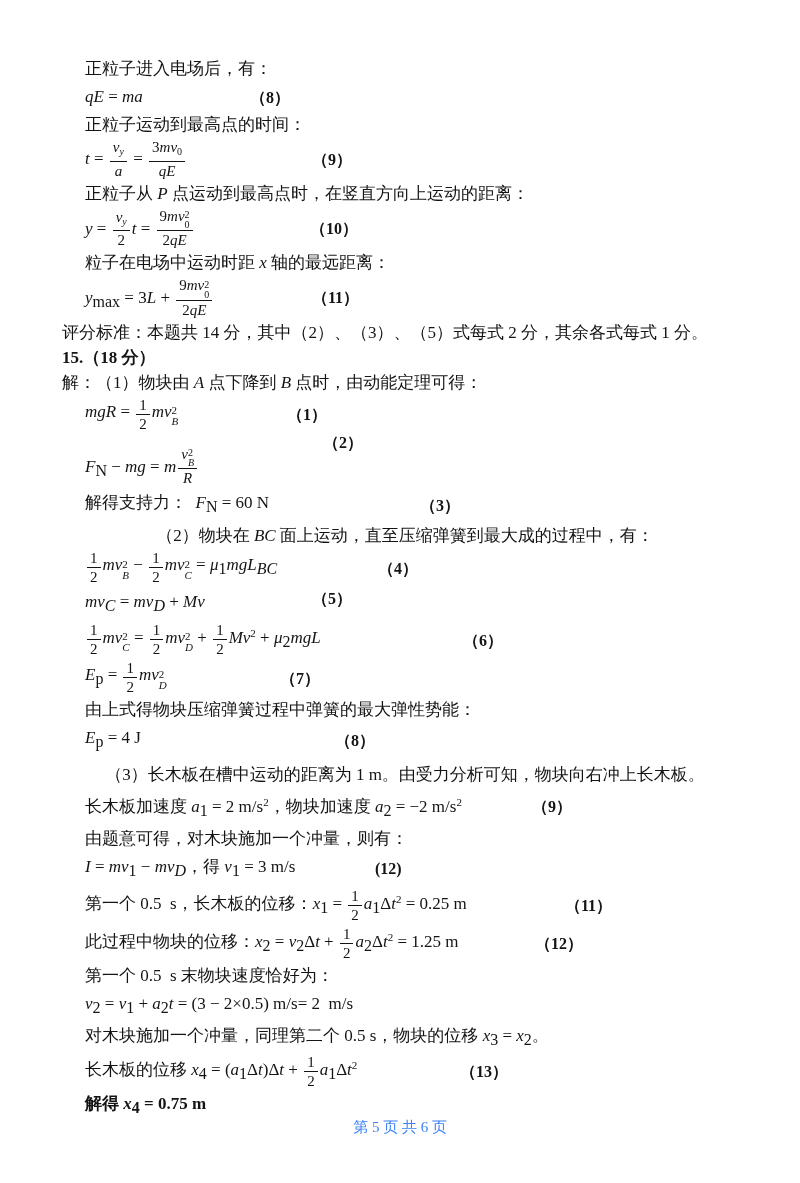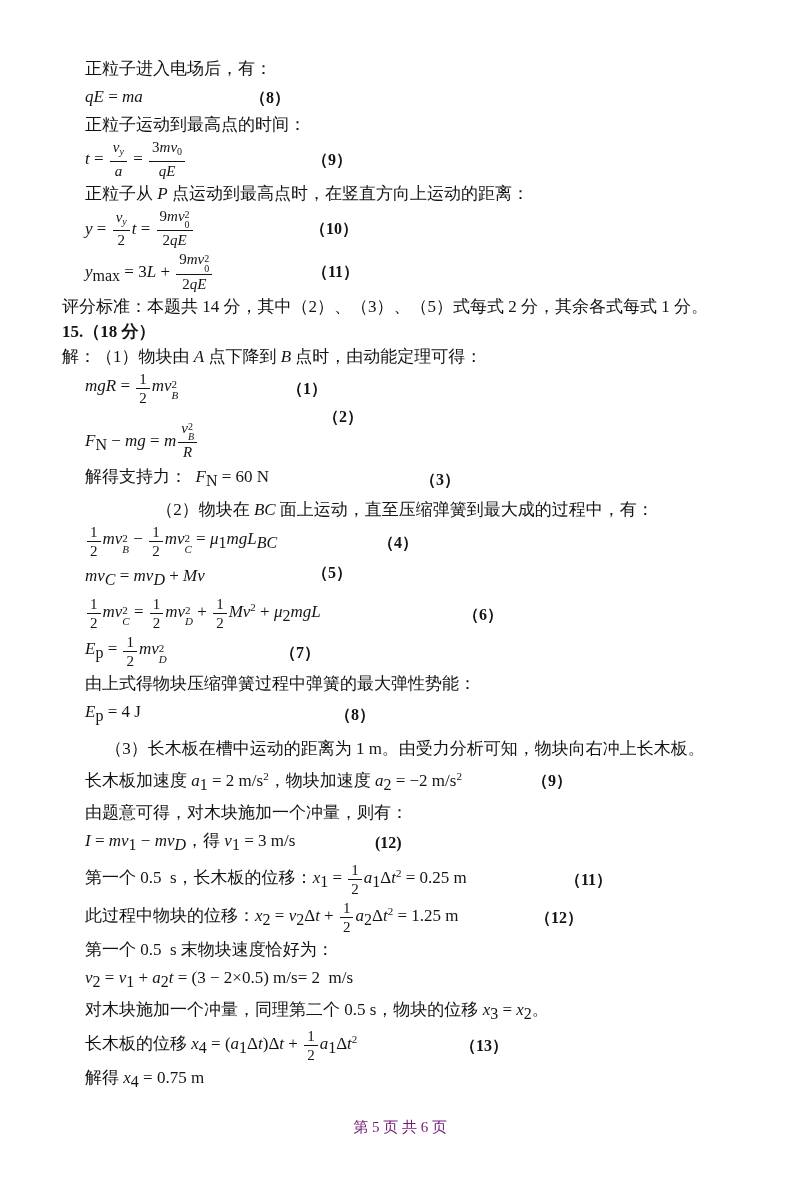--- a/index.html
+++ b/index.html
@@ -21,33 +21,34 @@
   .ss{display:inline-block;text-align:left;vertical-align:-0.5em;}
   .ssu,.ssb{display:block;font-size:11px;line-height:11px;}
   .frac{display:inline-block;text-align:center;vertical-align:-0.68em;margin:0 2px;}
   .fn,.fd{display:block;font-size:15px;line-height:18px;padding:0 3px;}
   .fd{border-top:1px solid #141414;}
   .frac .sb{font-size:10px;}
   .frac .ssu,.frac .ssb{font-size:10px;line-height:10px;}
   .eqnum{position:absolute;top:50%;transform:translateY(-50%);
          font-weight:bold;font-size:16px;white-space:nowrap;}
   .footer{position:absolute;top:1118px;left:0;width:800px;text-align:center;
-          font-size:15px;white-space:pre;color:#701a75;}
+          font-size:15px;white-space:pre;color:#3b82f6;}
 </style>
 </head>
 <body>
 
 <div class="doc">
   <div class="content">
       <div class="line t"><span class="cn">正粒子进入电场后，有：</span></div>
       <div class="line e"><span class="it">qE</span><span class="rm"> = </span><span class="it">ma</span><span class="eqnum" style="left: 165px;">（8）</span></div>
       <div class="line t"><span class="cn">正粒子运动到最高点的时间：</span></div>
       <div class="line f"><span class="it">t</span><span class="rm"> = </span><span class="frac"><span class="fn"><span class="it">v</span><span class="sb it">y</span></span><span class="fd"><span class="it">a</span></span></span><span class="rm"> = </span><span class="frac"><span class="fn"><span class="rm">3</span><span class="it">mv</span><span class="sb">0</span></span><span class="fd"><span class="it">qE</span></span></span><span class="eqnum" style="left: 227px;">（9）</span></div>
       <div class="line t"><span class="cn">正粒子从 </span><span class="it">P</span><span class="cn"> 点运动到最高点时，在竖直方向上运动的距离：</span></div>
       <div class="line f"><span class="it">y</span><span class="rm"> = </span><span class="frac"><span class="fn"><span class="it">v</span><span class="sb it">y</span></span><span class="fd"><span class="rm">2</span></span></span><span class="it">t</span><span class="rm"> = </span><span class="frac"><span class="fn"><span class="rm">9</span><span class="it">mv</span><span class="ss"><span class="ssu">2</span><span class="ssb">0</span></span></span><span class="fd"><span class="rm">2</span><span class="it">qE</span></span></span><span class="eqnum" style="left: 225px;">（10）</span></div>
+      <div class="line t"><span class="cn">粒子在电场中运动时距 </span><span class="it">x</span><span class="cn"> 轴的最远距离：</span></div>
       <div class="line f"><span class="it">y</span><span class="sb">max</span><span class="rm"> = 3</span><span class="it">L</span><span class="rm"> + </span><span class="frac"><span class="fn"><span class="rm">9</span><span class="it">mv</span><span class="ss"><span class="ssu">2</span><span class="ssb">0</span></span></span><span class="fd"><span class="rm">2</span><span class="it">qE</span></span></span><span class="eqnum" style="left: 227px;">（11）</span></div>
       <div class="line t flush"><span class="cn">评分标准：本题共 14 分，其中（2）、（3）、（5）式每式 2 分，其余各式每式 1 分。</span></div>
       <div class="line t flush bold"><span class="cn">15.（18 分）</span></div>
       <div class="line t flush"><span class="cn">解：（1）物块由 </span><span class="it">A</span><span class="cn"> 点下降到 </span><span class="it">B</span><span class="cn"> 点时，由动能定理可得：</span></div>
       <div class="line f"><span class="it">mgR</span><span class="rm"> = </span><span class="frac"><span class="fn"><span class="rm">1</span></span><span class="fd"><span class="rm">2</span></span></span><span class="it">mv</span><span class="ss"><span class="ssu">2</span><span class="ssb it">B</span></span><span class="eqnum" style="left: 202px;">（1）</span></div>
       <div class="line f" style="margin-top: 12px;"><span class="it">F</span><span class="sb">N</span><span class="rm"> − </span><span class="it">mg</span><span class="rm"> = </span><span class="it">m</span><span class="frac"><span class="fn"><span class="it">v</span><span class="ss"><span class="ssu">2</span><span class="ssb it">B</span></span></span><span class="fd"><span class="it">R</span></span></span><span class="eqnum" style="left: 238px; margin-top: -24px;">（2）</span></div>
       <div class="line e"><span class="cn">解得支持力：  </span><span class="it">F</span><span class="sb">N</span><span class="rm"> = 60 N</span><span class="eqnum" style="left: 335px;">（3）</span></div>
       <div class="line t ind" style="margin-top: 4px;"><span class="cn">（2）物块在 </span><span class="it">BC</span><span class="cn"> 面上运动，直至压缩弹簧到最大成的过程中，有：</span></div>
       <div class="line f"><span class="frac"><span class="fn"><span class="rm">1</span></span><span class="fd"><span class="rm">2</span></span></span><span class="it">mv</span><span class="ss"><span class="ssu">2</span><span class="ssb it">B</span></span><span class="rm"> − </span><span class="frac"><span class="fn"><span class="rm">1</span></span><span class="fd"><span class="rm">2</span></span></span><span class="it">mv</span><span class="ss"><span class="ssu">2</span><span class="ssb it">C</span></span><span class="rm"> = </span><span class="it">μ</span><span class="sb">1</span><span class="it">mgL</span><span class="sb it">BC</span><span class="eqnum" style="left: 293px;">（4）</span></div>
       <div class="line e"><span class="it">mv</span><span class="sb it">C</span><span class="rm"> = </span><span class="it">mv</span><span class="sb it">D</span><span class="rm"> + </span><span class="it">Mv</span><span class="eqnum" style="left: 227px; margin-top: -6px;">（5）</span></div>
@@ -58,16 +59,16 @@
       <div class="line t ind" style="margin-top: 8px;"><span class="cn">（3）长木板在槽中运动的距离为 1 m。由受力分析可知，物块向右冲上长木板。</span></div>
       <div class="line e"><span class="cn">长木板加速度 </span><span class="it">a</span><span class="sb">1</span><span class="rm"> = 2 m/s</span><span class="sp">2</span><span class="cn">，物块加速度 </span><span class="it">a</span><span class="sb">2</span><span class="rm"> = −2 m/s</span><span class="sp">2</span><span class="eqnum" style="left: 447px;">（9）</span></div>
       <div class="line t"><span class="cn">由题意可得，对木块施加一个冲量，则有：</span></div>
       <div class="line e"><span class="it">I</span><span class="rm"> = </span><span class="it">mv</span><span class="sb">1</span><span class="rm"> − </span><span class="it">mv</span><span class="sb it">D</span><span class="cn">，得 </span><span class="it">v</span><span class="sb">1</span><span class="rm"> = 3 m/s</span><span class="eqnum" style="left: 290px;">(12)</span></div>
       <div class="line f" style="margin-top: 4px;"><span class="cn">第一个 0.5  s，长木板的位移：</span><span class="it">x</span><span class="sb">1</span><span class="rm"> = </span><span class="frac"><span class="fn"><span class="rm">1</span></span><span class="fd"><span class="rm">2</span></span></span><span class="it">a</span><span class="sb">1</span><span class="rm">Δ</span><span class="it">t</span><span class="sp">2</span><span class="rm"> = 0.25 m</span><span class="eqnum" style="left: 480px;">（11）</span></div>
       <div class="line f"><span class="cn">此过程中物块的位移：</span><span class="it">x</span><span class="sb">2</span><span class="rm"> = </span><span class="it">v</span><span class="sb">2</span><span class="rm">Δ</span><span class="it">t</span><span class="rm"> + </span><span class="frac"><span class="fn"><span class="rm">1</span></span><span class="fd"><span class="rm">2</span></span></span><span class="it">a</span><span class="sb">2</span><span class="rm">Δ</span><span class="it">t</span><span class="sp">2</span><span class="rm"> = 1.25 m</span><span class="eqnum" style="left: 450px;">（12）</span></div>
       <div class="line t"><span class="cn">第一个 0.5  s 末物块速度恰好为：</span></div>
       <div class="line e"><span class="it">v</span><span class="sb">2</span><span class="rm"> = </span><span class="it">v</span><span class="sb">1</span><span class="rm"> + </span><span class="it">a</span><span class="sb">2</span><span class="it">t</span><span class="rm"> = (3 − 2×0.5) m/s= 2  m/s</span></div>
       <div class="line t"><span class="cn">对木块施加一个冲量，同理第二个 0.5 s，物块的位移 </span><span class="it">x</span><span class="sb">3</span><span class="rm"> = </span><span class="it">x</span><span class="sb">2</span><span class="cn">。</span></div>
       <div class="line f"><span class="cn">长木板的位移 </span><span class="it">x</span><span class="sb">4</span><span class="rm"> = (</span><span class="it">a</span><span class="sb">1</span><span class="rm">Δ</span><span class="it">t</span><span class="rm">)Δ</span><span class="it">t</span><span class="rm"> + </span><span class="frac"><span class="fn"><span class="rm">1</span></span><span class="fd"><span class="rm">2</span></span></span><span class="it">a</span><span class="sb">1</span><span class="rm">Δ</span><span class="it">t</span><span class="sp">2</span><span class="eqnum" style="left: 375px;">（13）</span></div>
-      <div class="line e" style="margin-top: 0;"><span class="cn">解得 </span><span class="it">x</span><span class="sb">4</span><span class="rm"> = 0.75 m</span></div>
+      <div class="line e" style="margin-top: 0; font-weight: bold;"><span class="cn">解得 </span><span class="it">x</span><span class="sb">4</span><span class="rm"> = 0.75 m</span></div>
     </div>
   <div class="footer">第 5 页 共 6 页</div>
 </div>
 
 </body></html>

